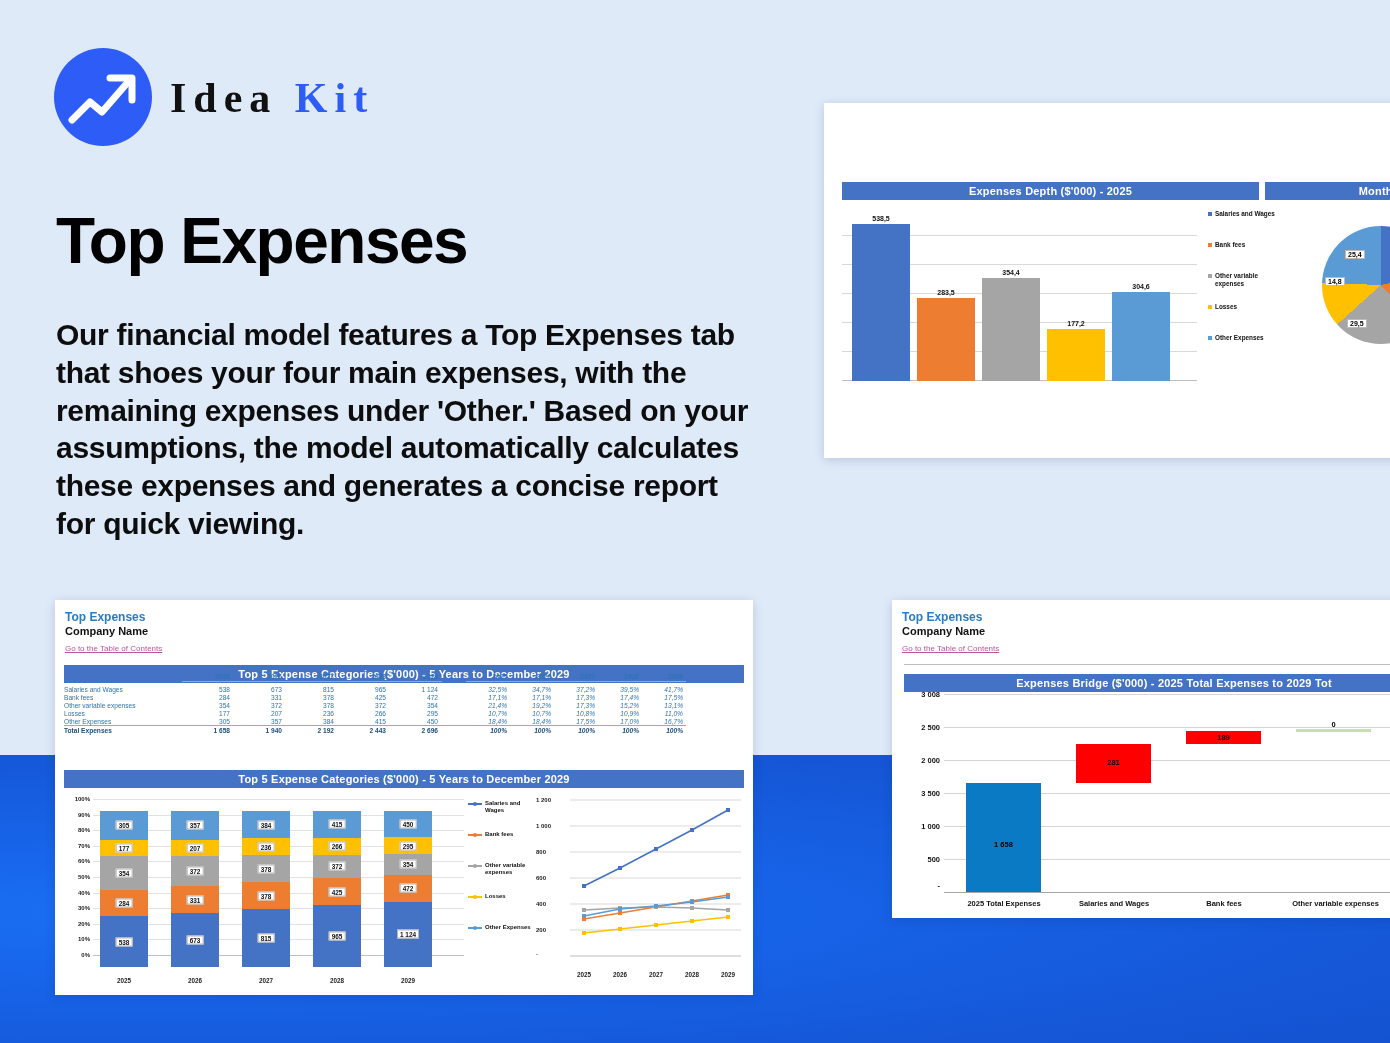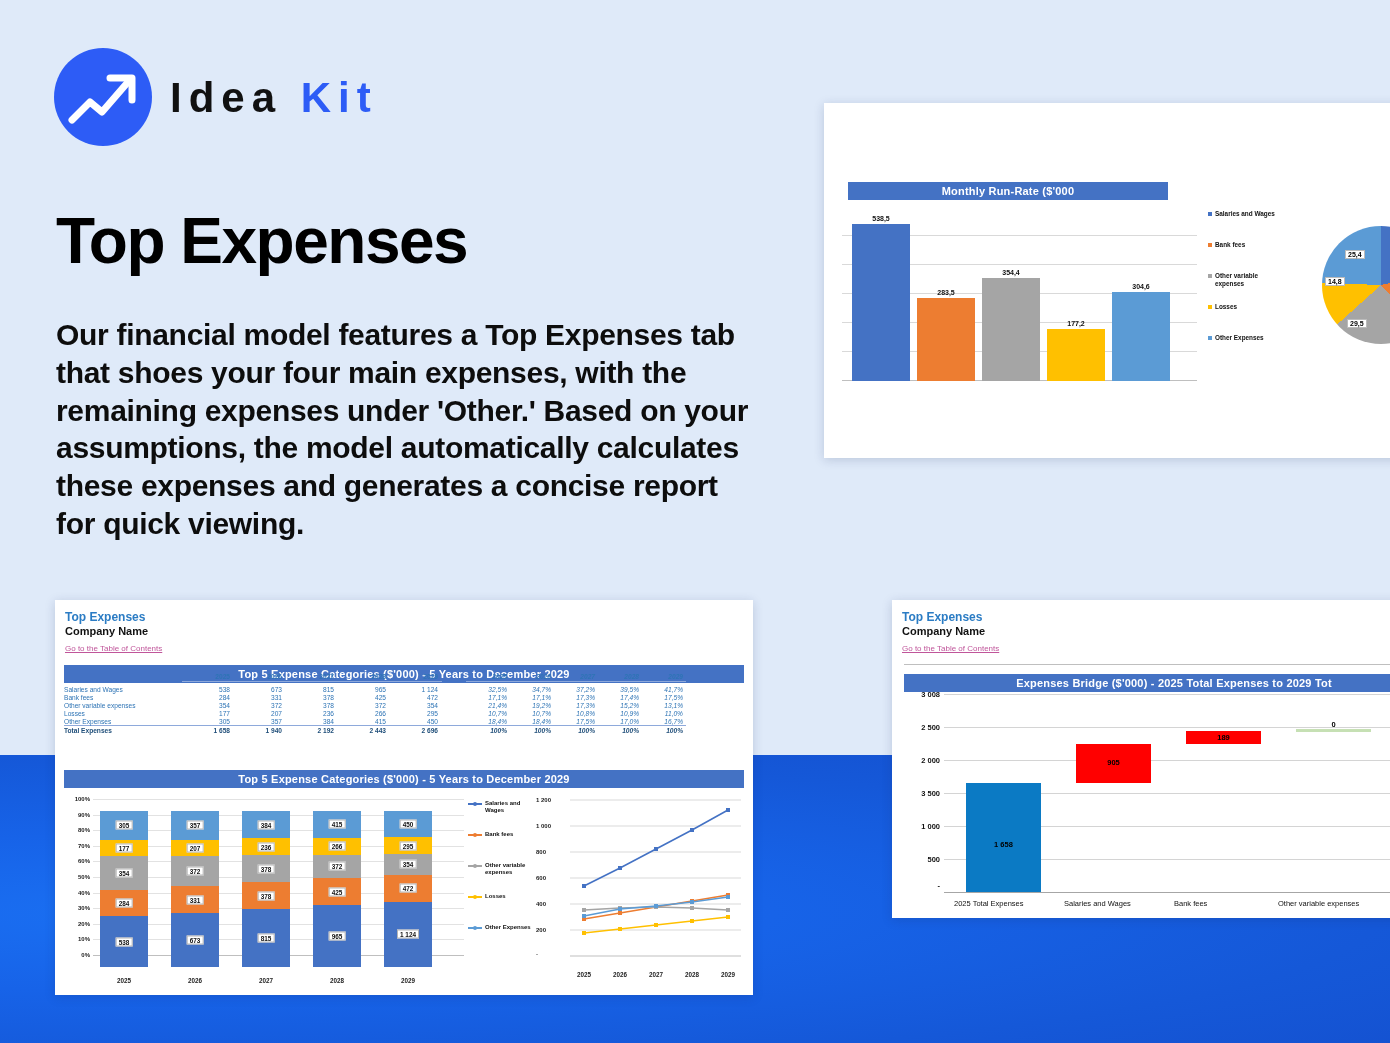--- a/index.html
+++ b/index.html
@@ -16,21 +16,21 @@
     background: radial-gradient(ellipse at 12% 55%, #1a6ff2 0%, #1763e8 35%, #1558d8 70%, #1450cf 100%);
   }
 
   
   .logo-wrap{ position:absolute; left:54px; top:48px; display:flex; align-items:center; gap:18px; }
   .logo-mark{ width:98px; height:98px; border-radius:50%; background:#2d5cf6; position:relative; flex:0 0 auto; }
   .logo-mark svg{ position:absolute; left:0; top:0; }
   .logo-text{ line-height:1; }
   .logo-line1{ font-size:55px; font-weight:bold; letter-spacing:-1px; color:#000; position:relative; }
   .logo-hat{ position:absolute; left:150px; top:-13px; font-size:40px; font-weight:bold; color:#2d5cf6; line-height:1; }
-  .logo-line2{ font-size:42px; font-weight:bold; letter-spacing:7px; color:#111; font-family:Liberation Sans, sans-serif; margin-top:2px; }
+  .logo-line2{ font-size:42px; font-weight:bold; letter-spacing:7px; color:#111; font-family:Liberation Serif, serif; margin-top:2px; }
   .logo-line2 .kit{ color:#2d5cf6; }
 
   
   .headline{ position:absolute; left:56px; top:204px; font-size:64px; font-weight:bold; letter-spacing:-1.5px; color:#000; }
   .bodytext{ position:absolute; left:56px; top:316px; width:700px; font-size:30px; font-weight:bold; line-height:1.26; color:#0d0d0d; letter-spacing:-0.3px; }
 
   
   .panel{ position:absolute; background:#fff; box-shadow:0 2px 10px rgba(20,40,90,.18); overflow:hidden; }
 
   
@@ -92,21 +92,21 @@
   .line-legend i{ position:absolute; left:0; top:3px; width:14px; height:2px; }
   .line-legend i:after{ content:''; position:absolute; left:5px; top:-1.5px; width:4px; height:4px; border-radius:50%; background:inherit; }
   .line-area{ position:absolute; left:472px; top:24px; width:210px; height:190px; }
 
   
   .pc-chart{ position:absolute; left:10px; top:80px; width:545px; height:228px; }
   .wf-gl{ position:absolute; left:42px; right:0; height:1px; background:#d4d4d4; }
   .wf-ax{ position:absolute; left:0; width:38px; text-align:right; font-size:7.5px; font-weight:bold; color:#111; transform:translateY(-50%); }
   .wf-bar{ position:absolute; }
   .wf-val{ position:absolute; left:50%; transform:translateX(-50%); font-size:7.5px; font-weight:bold; color:#000; white-space:nowrap; }
-  .wf-xl{ position:absolute; bottom:0; font-size:7.5px; font-weight:normal; color:#111; }
+  .wf-xl{ position:absolute; bottom:0; font-size:7.5px; font-weight:bold; color:#111; text-align:center; }
 </style>
 </head>
 <body>
 
 <div class="blue-band"></div>
 
 <div class="logo-wrap">
   <div class="logo-mark">
     <svg width="98" height="98" viewBox="0 0 98 98">
       <path d="M18 72 L36 54 L48 64 L74 34" stroke="#fff" stroke-width="7" fill="none" stroke-linecap="round" stroke-linejoin="round"></path>
@@ -118,20 +118,21 @@
       <span>Idea </span><span class="kit">Kit</span>
     </div>
   </div>
 </div>
 
 <h1 class="headline">Top Expenses</h1>
 <p class="bodytext">Our financial model features a Top Expenses tab that shoes your four main expenses, with the remaining expenses under 'Other.' Based on your assumptions, the model automatically calculates these expenses and generates a concise report for quick viewing.</p>
 
 <div class="panel panelA">
   <div class="pa-titles">
+    <div class="ct-bar t1">Expenses Depth ($'000) - 2025</div>
     <div class="gap"></div>
     <div class="ct-bar t2">Monthly Run-Rate ($'000</div>
   </div>
 
   <div class="pa-chart">
     <div class="pa-plot">
       <div class="pa-grid" style="top:29px"></div>
       <div class="pa-grid" style="top:58px"></div>
       <div class="pa-grid" style="top:87px"></div>
       <div class="pa-grid" style="top:116px"></div>
@@ -514,21 +515,21 @@
     <div class="wf-gl" style="top:80px"></div>
       <div class="wf-gl" style="top:113px"></div>
     <div class="wf-gl" style="top:146px"></div>
       <div class="wf-gl" style="top:179px"></div>
     <div class="wf-gl" style="top:212px;background:#a6a6a6"></div>
 
     <div class="wf-bar" style="left:64px;top:103px;width:75px;height:109px;background:#0b7ac4">
       <span class="wf-val" style="top:57px;color:#000">1 658</span>
     </div>
     <div class="wf-bar" style="left:174px;top:64px;width:75px;height:39px;background:#ff0000">
-      <span class="wf-val" style="top:14px">905</span>
+      <span class="wf-val" style="top:14px">281</span>
     </div>
     <div class="wf-bar" style="left:284px;top:51px;width:75px;height:13px;background:#ff0000">
       <span class="wf-val" style="top:2px">189</span>
     </div>
     <div class="wf-bar" style="left:394px;top:49px;width:75px;height:3px;background:#c6e0b4">
       <span class="wf-val" style="top:-9px">0</span>
     </div>
 
     <div class="wf-xl" style="left:52px;width:100px">2025 Total Expenses</div>
     <div class="wf-xl" style="left:162px;width:100px">Salaries and Wages</div>

